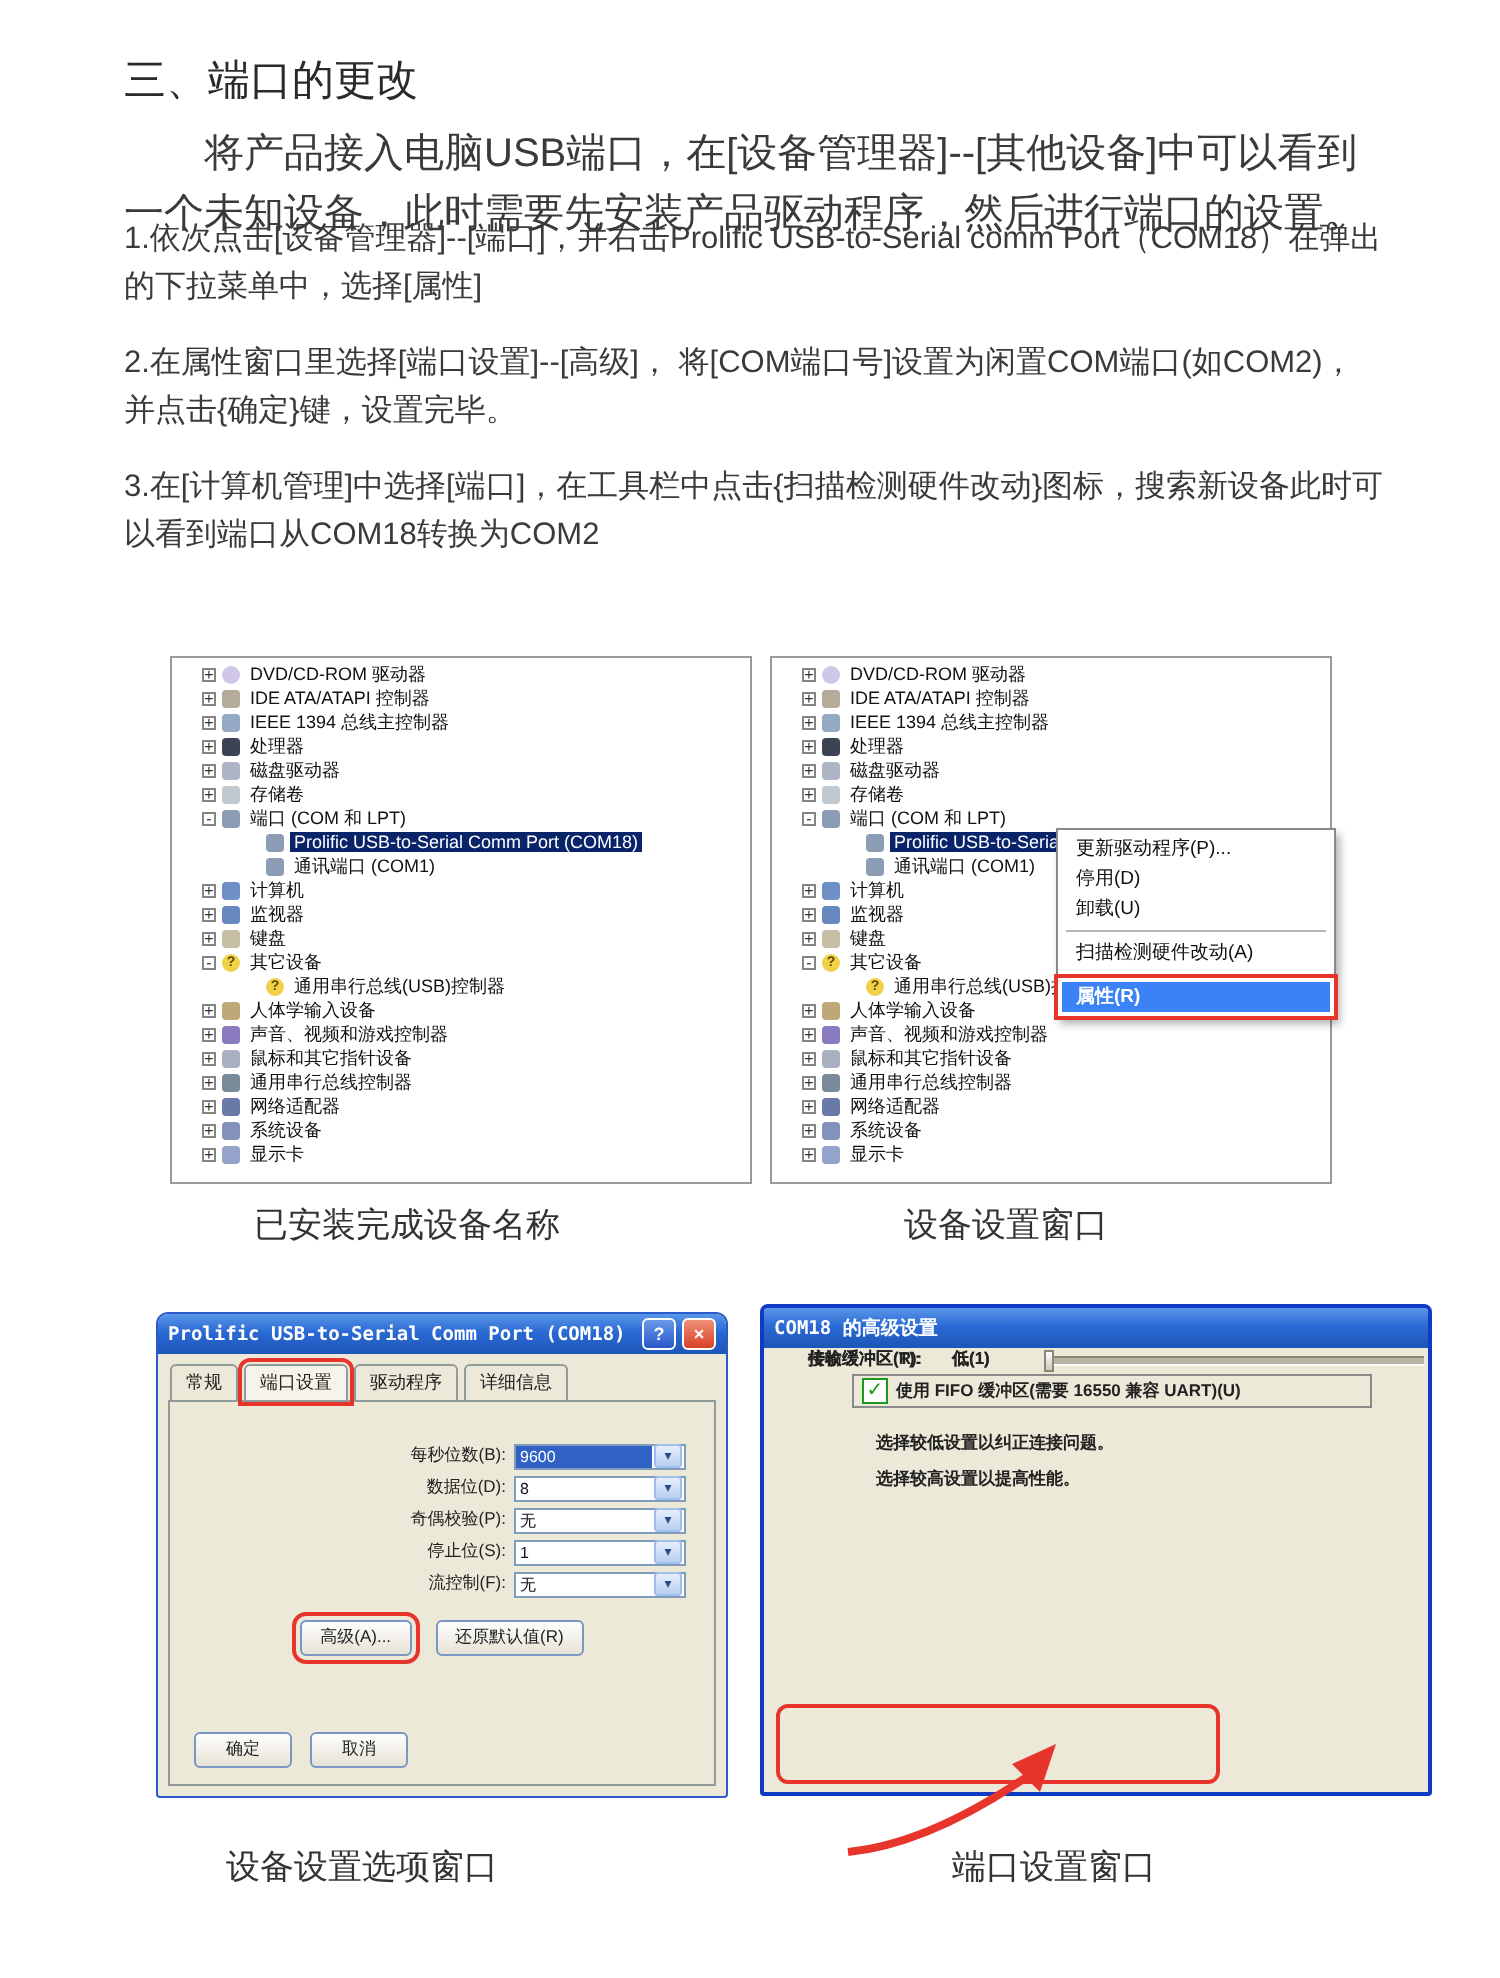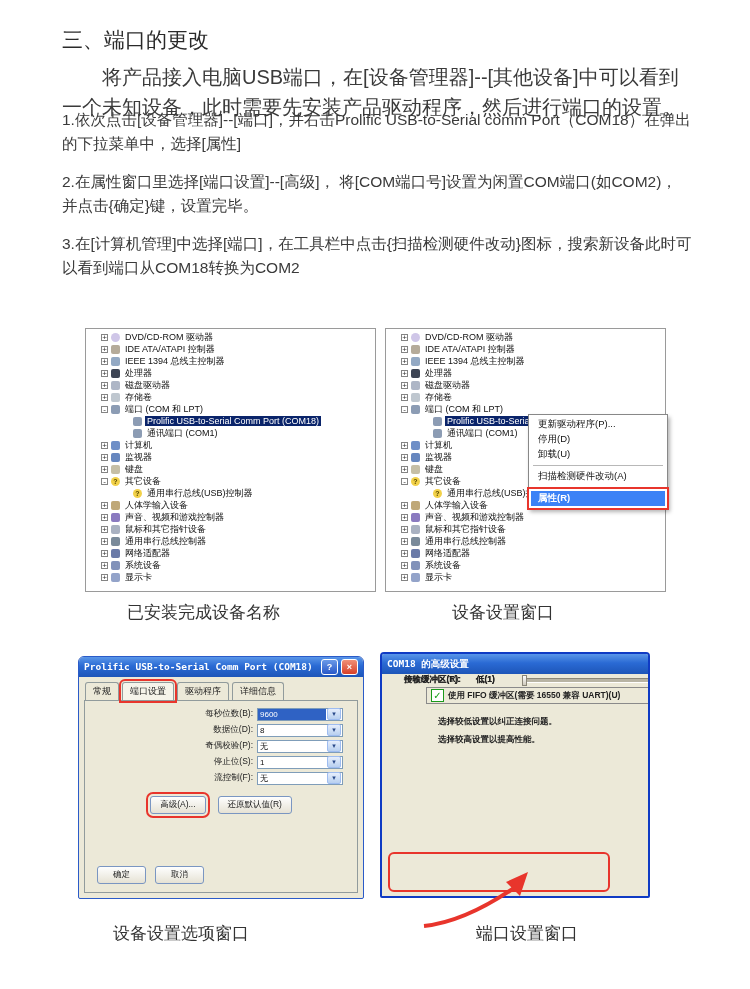--- a/index.html
+++ b/index.html
@@ -60,40 +60,40 @@
         font-weight:bold;color:#fff;display:flex;align-items:center;justify-content:center;flex:none;
         font-family:"Liberation Sans",sans-serif;}
   .tbtn.help{background:linear-gradient(#6a9ae8,#2858c8);}
   .tbtn.close{background:linear-gradient(#f09078,#d84028);}
   .tabs{display:flex;align-items:flex-end;padding:5px 6px 0;gap:3px;flex:none;}
   .tab{font-size:9px;padding:2px 7px;background:#ece9d8;border:1px solid #919b9c;border-bottom:none;
        border-radius:3px 3px 0 0;color:#222;white-space:nowrap;}
   .tab.active{background:#f6f4ea;}
   .tab.boxed{outline:2px solid #e8352c;outline-offset:1px;position:relative;z-index:2;}
   .pane{flex:1;border:1px solid #919b9c;margin:0 5px 5px;background:#ece9d8;
-        display:flex;flex-direction:column;padding:4px 8px 5px;box-sizing:border-box;}
+        display:flex;flex-direction:column;padding:18px 8px 5px;box-sizing:border-box;}
   .frow{display:flex;align-items:center;justify-content:flex-end;height:14px;margin:2px 6px 2px 0;font-size:8.5px;}
   .flabel{margin-right:4px;color:#222;white-space:nowrap;}
   .dd{width:86px;height:13px;border:1px solid #7f9db9;background:#fff;display:flex;align-items:center;flex:none;box-sizing:border-box;}
   .ddval{flex:1;padding:0 2px;font-size:8px;line-height:11px;overflow:hidden;white-space:nowrap;color:#111;}
   .frow.sel .ddval{background:#2f62c4;color:#fff;}
   .ddbtn{width:12px;height:10px;margin:0 1px;background:linear-gradient(#e6eefc,#b8d0f0);
          border:1px solid #9ebcf0;border-radius:2px;font-size:7px;color:#2a4a8a;
          display:flex;align-items:center;justify-content:center;flex:none;}
   .ddbtn::after{content:"▾";}
   .midbtns{display:flex;justify-content:center;gap:12px;margin-top:9px;}
   .xbtn{font-size:8.5px;padding:2px 9px;border:1px solid #7a96c2;border-radius:3px;
         background:linear-gradient(#fefefe,#e6e2d4);color:#222;white-space:nowrap;}
   .xbtn.boxed{outline:2px solid #e8352c;outline-offset:2px;}
   .botbtns{margin-top:auto;display:flex;justify-content:flex-start;gap:9px;padding:4px 4px 3px;}
   .xbtn.wide{padding:2px 15px;}
 
   
   #panel4wrap{position:absolute;left:380px;top:652px;width:286px;height:246px;}
-  #panel4{position:absolute;left:0;top:0;width:270px;height:246px;box-sizing:border-box;
+  #panel4{position:absolute;left:0;top:0;width:336px;height:246px;box-sizing:border-box;
           background:#ece9d8;border:2px solid #0f3bc4;border-radius:4px 4px 2px 2px;
           display:flex;flex-direction:column;overflow:hidden;}
   .adv-body{position:relative;flex:1;background:#ece9d8;overflow:hidden;}
   .fiforow{position:absolute;left:44px;top:13px;width:260px;height:17px;border:1px solid #8a8a8a;
            display:flex;align-items:center;gap:4px;padding:0 4px;font-size:8.5px;font-weight:600;
            color:#222;box-sizing:border-box;white-space:nowrap;}
   .cb{width:11px;height:11px;border:1px solid #1a9a1a;background:#fff;flex:none;
       display:flex;align-items:center;justify-content:center;}
   .ck{color:#18a018;font-size:10px;font-weight:bold;line-height:10px;}
   .hint{position:absolute;left:56px;font-size:8.5px;font-weight:600;color:#222;white-space:nowrap;}

